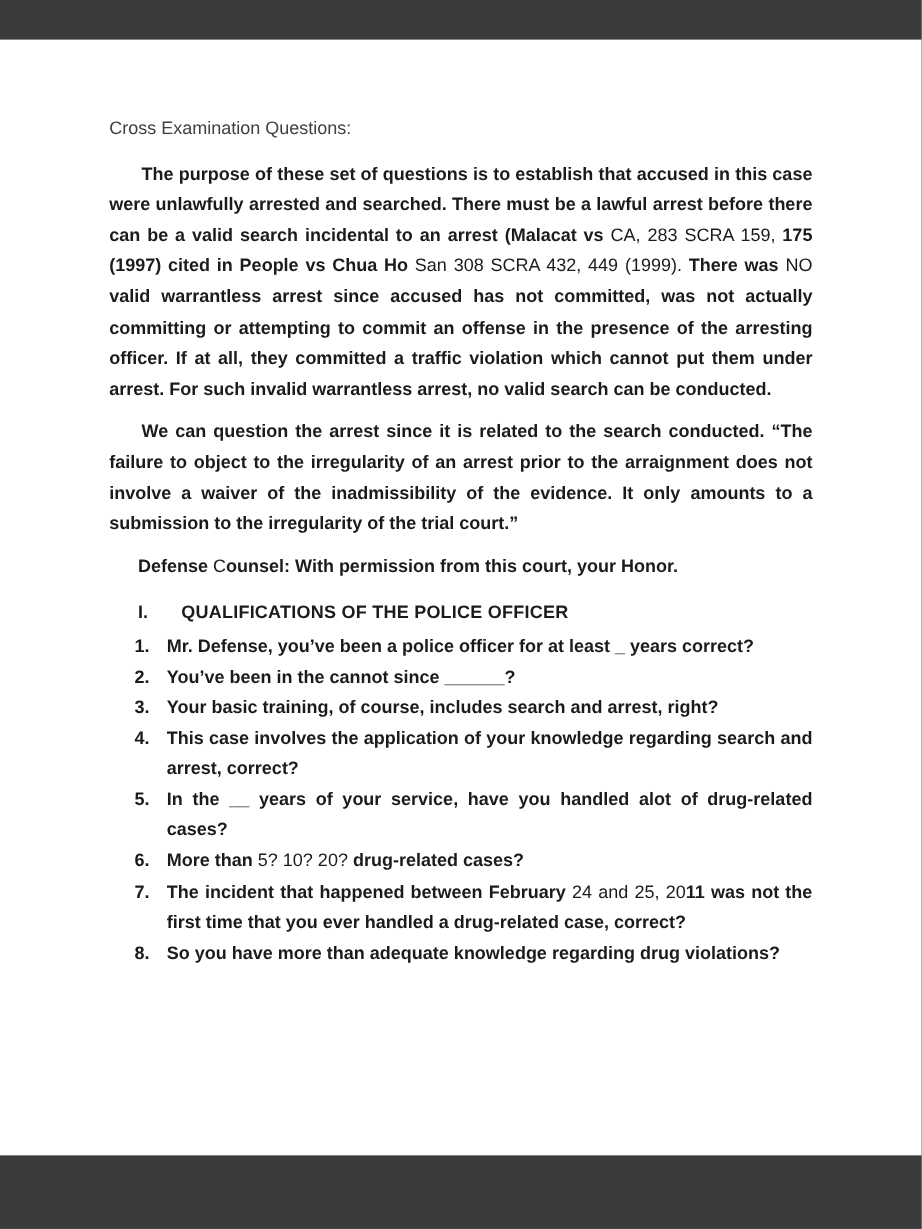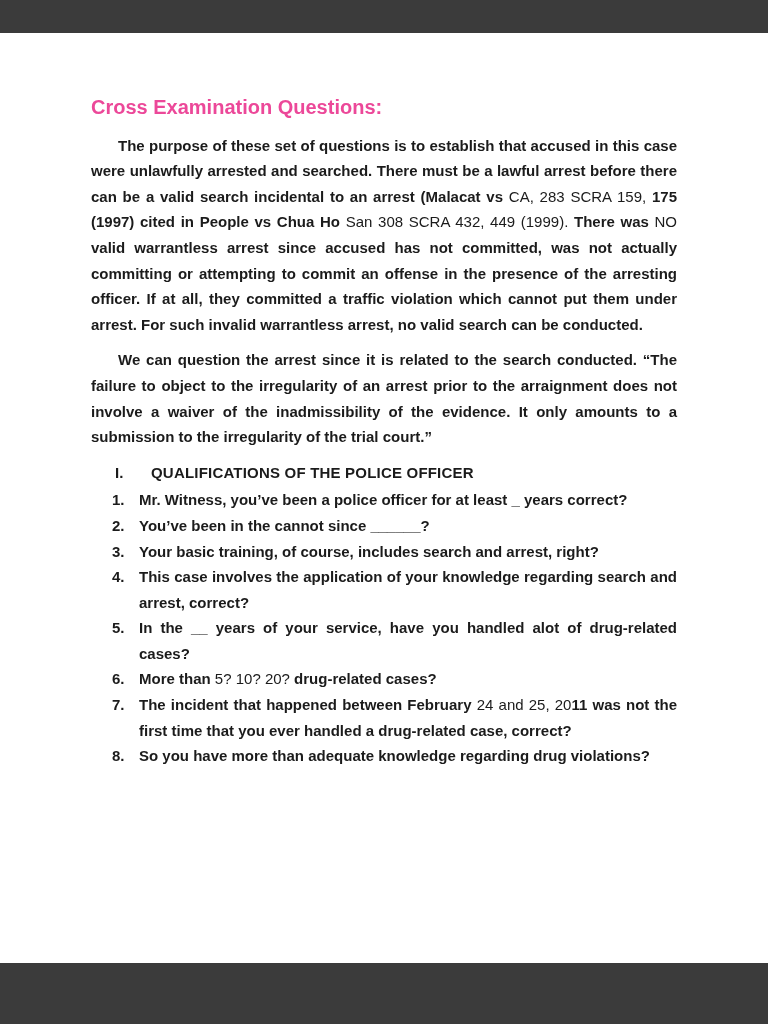--- a/index.html
+++ b/index.html
@@ -17,24 +17,24 @@
   .page {
     width: 768px;
     height: 930px;
     background: #ffffff;
     padding: 62px 91px 0 91px;
     color: #1b1b1b;
     font-size: 15px;
     line-height: 25.6px;
   }
   .doc-title {
-    font-weight: 700;
-    font-size: 20px;
+    font-weight: 400;
+    font-size: 15px;
     margin-bottom: 12px;
-    color: #ec4899;
+    color: #404040;
   }
   .para {
     text-align: justify;
     text-indent: 27px;
     margin-bottom: 10px;
   }
   .counsel {
     text-indent: 24px;
     margin-bottom: 13px;
   }
@@ -58,30 +58,31 @@
 <div class="chrome-bar top"></div>
 
 <div class="page">
 
   <div class="doc-title">Cross Examination Questions:</div>
 
   <p class="para"><span class="rb">The purpose of these set of questions is to establish that accused in this case were unlawfully arrested and searched. There must be a lawful arrest before there can be a valid search incidental to an arrest (Malacat vs </span><span class="rr">CA, 283 SCRA 159, </span><span class="rb">175 (1997) cited in People vs Chua Ho </span><span class="rr">San 308 SCRA 432, 449 (1999). </span><span class="rb">There was </span><span class="rr">NO </span><span class="rb">valid warrantless arrest since accused has not committed, was not actually committing or attempting to commit an offense in the presence of the arresting officer. If at all, they committed a traffic violation which cannot put them under arrest. For such invalid warrantless arrest, no valid search can be conducted.</span></p>
 
   <p class="para"><span class="rb">We can question the arrest since it is related to the search conducted. “The failure to object to the irregularity of an arrest prior to the arraignment does not involve a waiver of the inadmissibility of the evidence. It only amounts to a submission to the irregularity of the trial court.”</span></p>
 
+  <p class="counsel"><span class="rb">Defense </span><span class="rr">C</span><span class="rb">ounsel: With permission from this court, your Honor.</span></p>
 
   <div class="section-heading">
     <span class="section-numeral">I.</span>
     <span class="section-title">QUALIFICATIONS OF THE POLICE OFFICER</span>
   </div>
 
   <div class="questions">
       <div class="q-row">
         <span class="q-num">1.</span>
-        <span class="q-text"><span class="rb">Mr. Witness, you’ve been a police officer for at least _ years correct?</span></span>
+        <span class="q-text"><span class="rb">Mr. Defense, you’ve been a police officer for at least _ years correct?</span></span>
       </div>
       <div class="q-row">
         <span class="q-num">2.</span>
         <span class="q-text"><span class="rb">You’ve been in the cannot since ______?</span></span>
       </div>
       <div class="q-row">
         <span class="q-num">3.</span>
         <span class="q-text"><span class="rb">Your basic training, of course, includes search and arrest, right?</span></span>
       </div>
       <div class="q-row">

